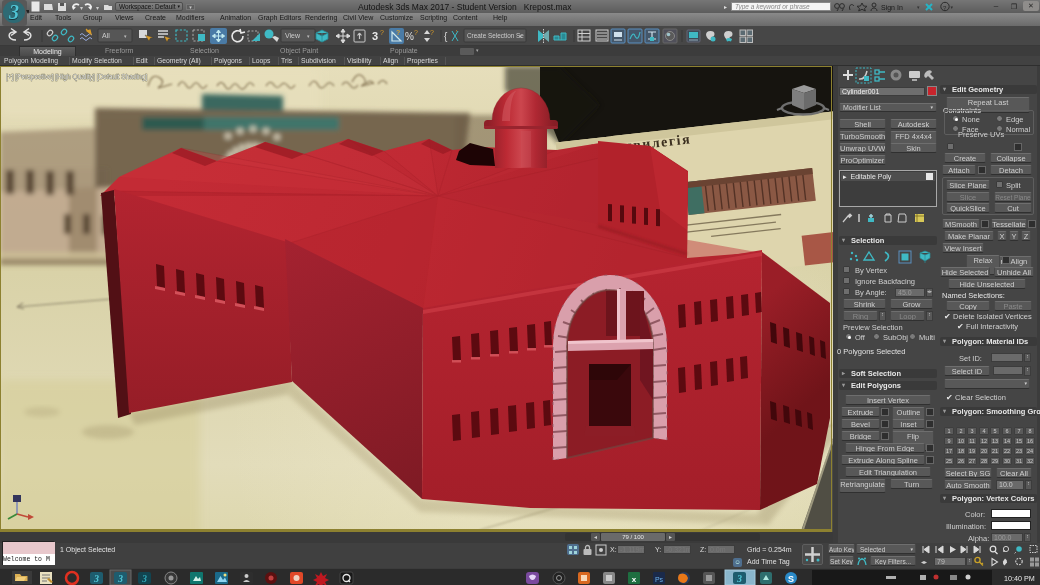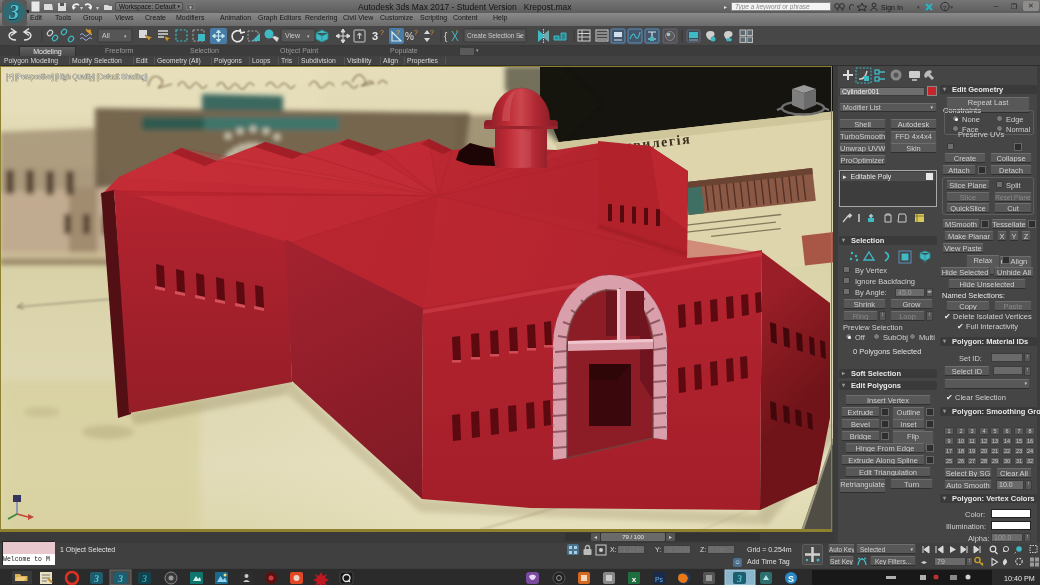--- a/index.html
+++ b/index.html
@@ -634,21 +634,21 @@
       <div class="spn" style="left:46px;top:245px;height:10px;line-height:4px">↕</div>
 <div class="btn dis" style="left:57px;top:245px;width:35px;height:10px;line-height:9px">Loop</div>
       <div class="spn" style="left:93px;top:245px;height:10px;line-height:4px">↕</div>
 <div class="lbl" style="left:10px;top:257px">Preview Selection</div>
 <div class="rad on" style="left:12px;top:267px"></div>
       <div class="lbl" style="left:22px;top:267px">Off</div>
 <div class="rad" style="left:40px;top:267px"></div>
       <div class="lbl" style="left:50px;top:267px">SubObj</div>
 <div class="rad" style="left:76px;top:267px"></div>
       <div class="lbl" style="left:86px;top:267px">Multi</div>
-<div class="lbl" style="left:20px;top:281px;color:#e0e0e0">0 Polygons Selected</div>
+<div class="lbl" style="left:4px;top:281px;color:#e0e0e0">0 Polygons Selected</div>
 <div class="roll cl" style="left:6px;top:303px;width:98px;height:9px">Soft Selection</div>
 <div class="roll" style="left:6px;top:315px;width:98px;height:9px">Edit Polygons</div>
 <div class="btn" style="left:12px;top:329px;width:86px;height:10px;line-height:9px">Insert Vertex</div>
 <div class="btn" style="left:8px;top:341px;width:39px;height:10px;line-height:9px">Extrude</div>
       <div class="abs" style="left:48px;top:342px;width:8px;height:8px;background:#2e2e2e;border:1px solid #666"></div>
 <div class="btn" style="left:59px;top:341px;width:33px;height:28px;line-height:9px">Outline</div>
       <div class="abs" style="left:93px;top:342px;width:8px;height:8px;background:#2e2e2e;border:1px solid #666"></div>
 <div class="btn" style="left:8px;top:353px;width:39px;height:10px;line-height:9px">Bevel</div>
       <div class="abs" style="left:48px;top:354px;width:8px;height:8px;background:#2e2e2e;border:1px solid #666"></div>
 <div class="btn" style="left:59px;top:353px;width:33px;height:10px;line-height:9px">Inset</div>
@@ -693,21 +693,21 @@
 <div class="btn" style="left:113px;top:137px;width:44px;height:10px;line-height:9px">QuickSlice</div>
 <div class="btn" style="left:161px;top:137px;width:38px;height:10px;line-height:9px">Cut</div>
 <div class="btn" style="left:109px;top:153px;width:38px;height:10px;line-height:9px">MSmooth</div>
       <div class="abs" style="left:148px;top:154px;width:8px;height:8px;background:#2e2e2e;border:1px solid #666"></div>
 <div class="btn" style="left:158px;top:153px;width:36px;height:10px;line-height:9px">Tessellate</div>
       <div class="abs" style="left:195px;top:154px;width:8px;height:8px;background:#2e2e2e;border:1px solid #666"></div>
 <div class="btn" style="left:111px;top:165px;width:50px;height:10px;line-height:9px">Make Planar</div>
 <div class="btn" style="left:164px;top:165px;width:10px;height:10px;line-height:9px">X</div>
 <div class="btn" style="left:176px;top:165px;width:10px;height:10px;line-height:9px">Y</div>
 <div class="btn" style="left:188px;top:165px;width:10px;height:10px;line-height:9px">Z</div>
-<div class="btn" style="left:109px;top:177px;width:42px;height:10px;line-height:9px">View Paste</div>
+<div class="btn" style="left:109px;top:177px;width:42px;height:10px;line-height:9px">View Insert</div>
 <div class="btn" style="left:157px;top:190px;width:42px;height:16px;line-height:9px">Grid Align</div>
 <div class="btn" style="left:133px;top:189px;width:34px;height:20px;line-height:9px">Relax</div>
       <div class="abs" style="left:169px;top:190px;width:8px;height:8px;background:#2e2e2e;border:1px solid #666"></div>
 <div class="btn" style="left:107px;top:201px;width:50px;height:10px;line-height:9px">Hide Selected</div>
 <div class="btn" style="left:161px;top:201px;width:40px;height:10px;line-height:9px">Unhide All</div>
 <div class="btn" style="left:115px;top:213px;width:78px;height:10px;line-height:9px">Hide Unselected</div>
 <div class="lbl" style="left:109px;top:225px;color:#e4e4e4">Named Selections:</div>
 <div class="btn" style="left:113px;top:235px;width:44px;height:10px;line-height:9px">Copy</div>
 <div class="btn dis" style="left:161px;top:235px;width:38px;height:10px;line-height:9px">Paste</div>
 <div class="ck" style="left:111px;top:247px">✔</div>

